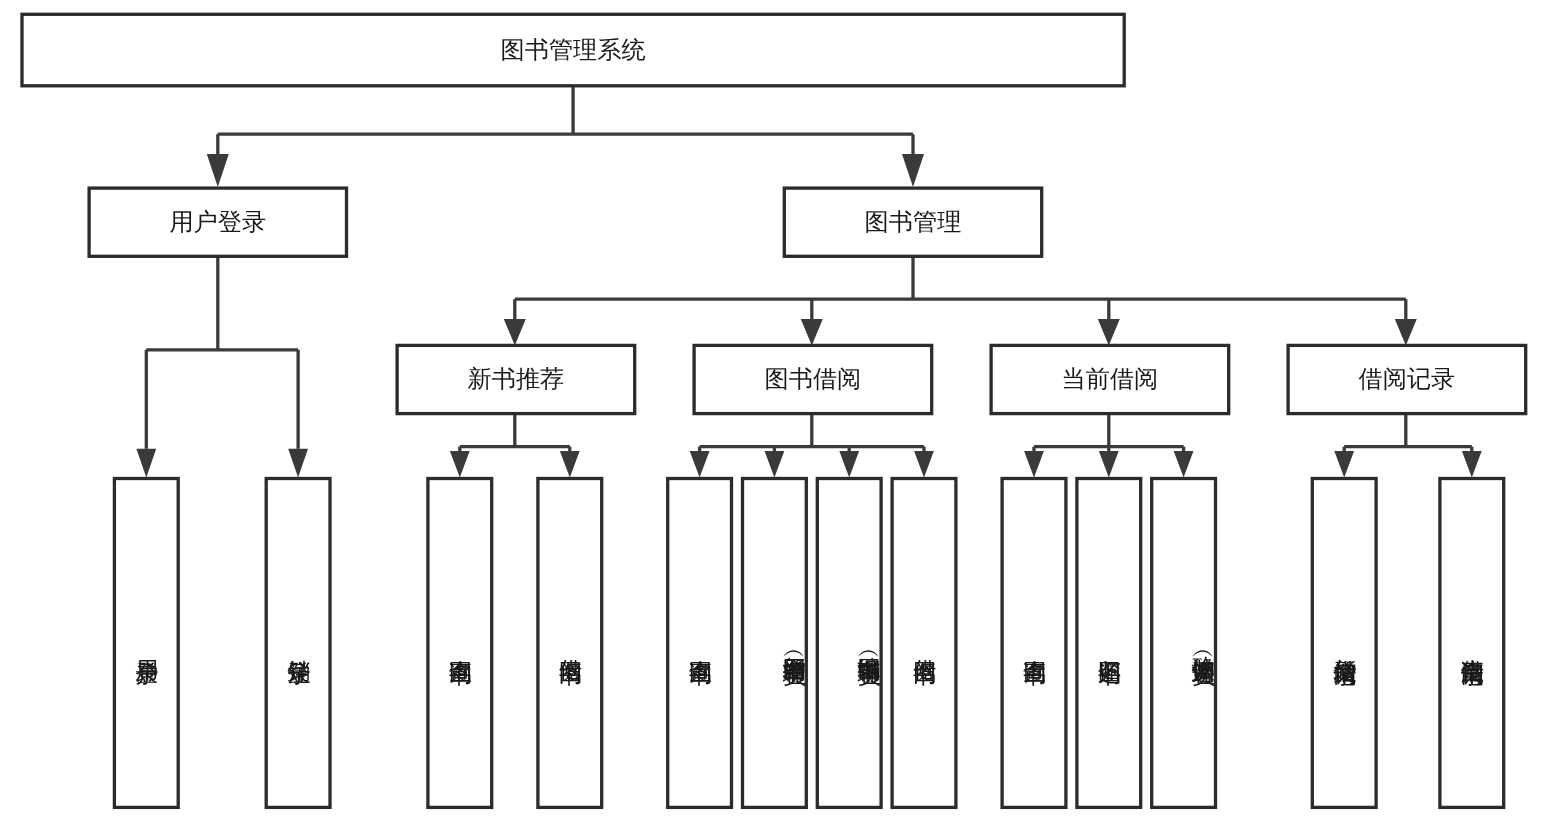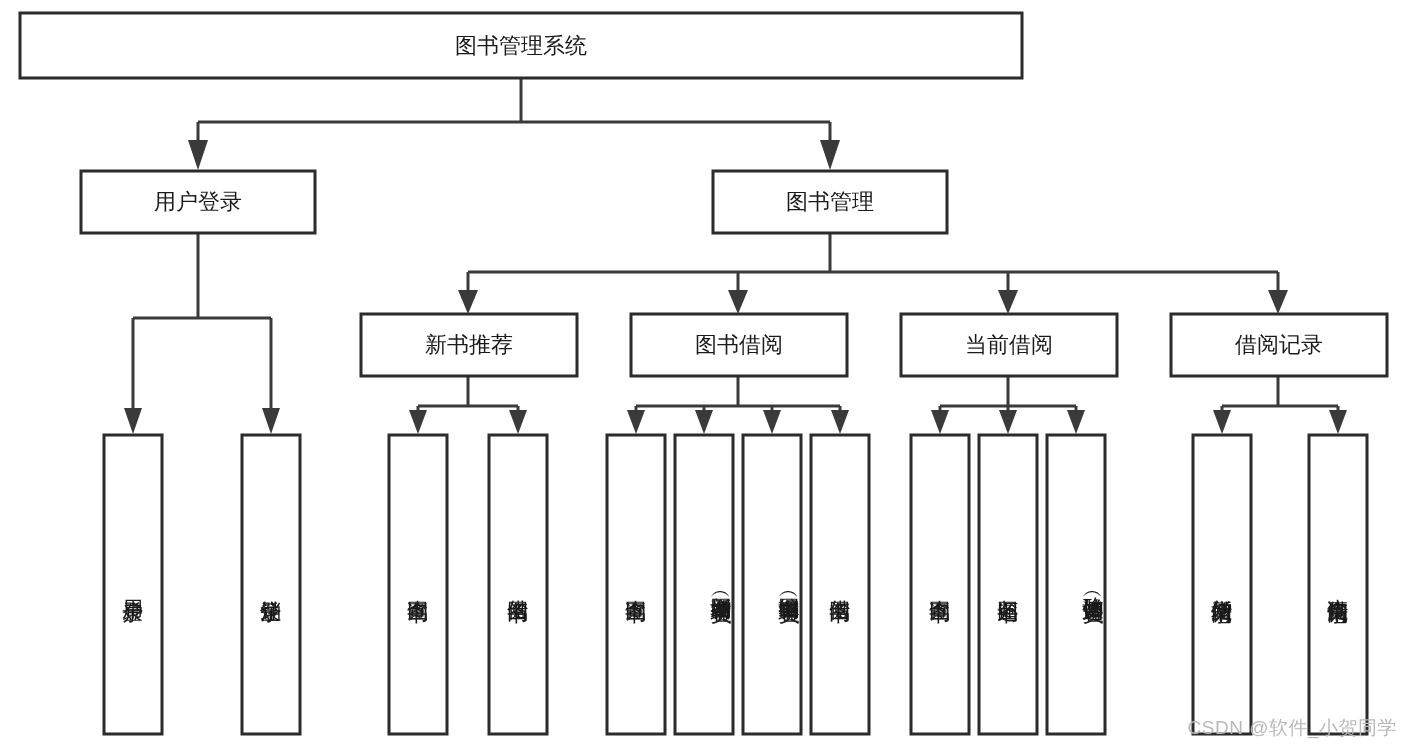--- a/index.html
+++ b/index.html
@@ -218,15 +218,14 @@
 
   <div class="leaf-label" style="left:979px; top:435px; width:58px; height:299px;">归还图书</div>
 
   <div class="leaf-label" style="left:1047px; top:438px; width:58px; height:293px; align-items:flex-start;">确认归还（管理员）</div>
 
   <div class="leaf-label" style="left:1193px; top:435px; width:58px; height:299px;">新增借阅记录</div>
 
   <div class="leaf-label" style="left:1309px; top:435px; width:58px; height:299px;">查询借阅记录</div>
 
   
-  <div class="watermark">CSDN @软件_小贺同学</div>
 
 </div>
 
 </body></html>

